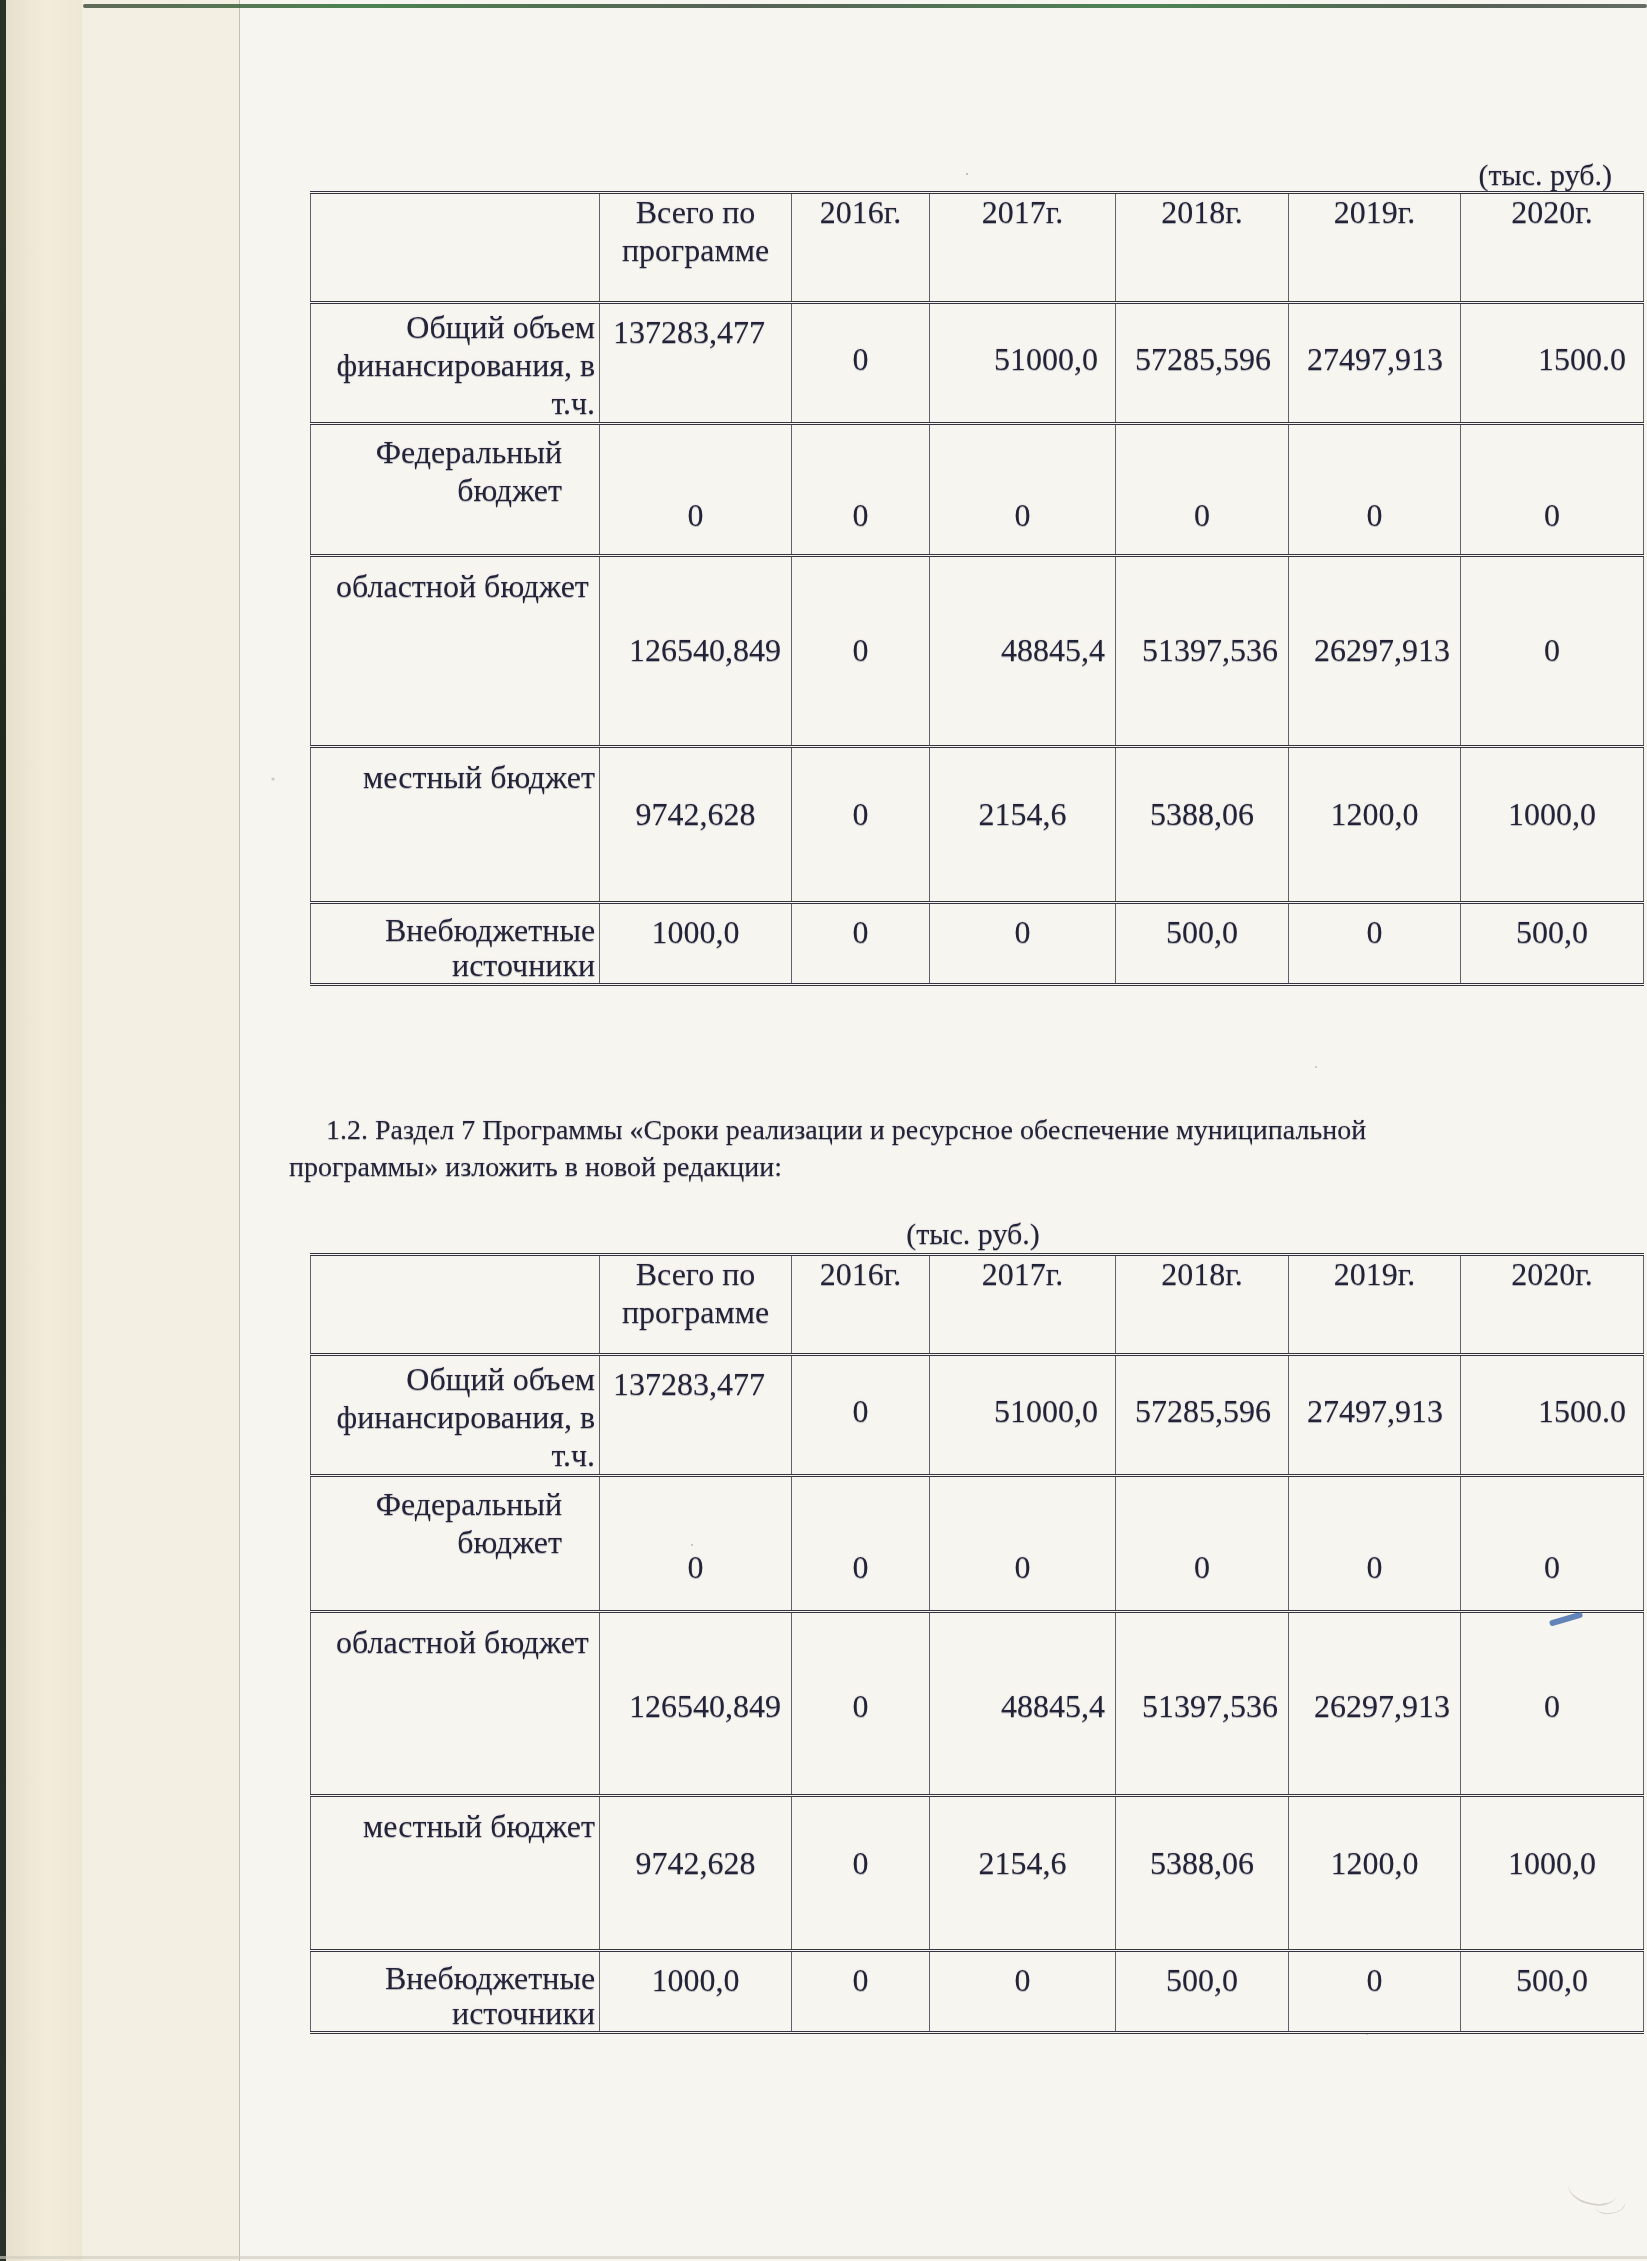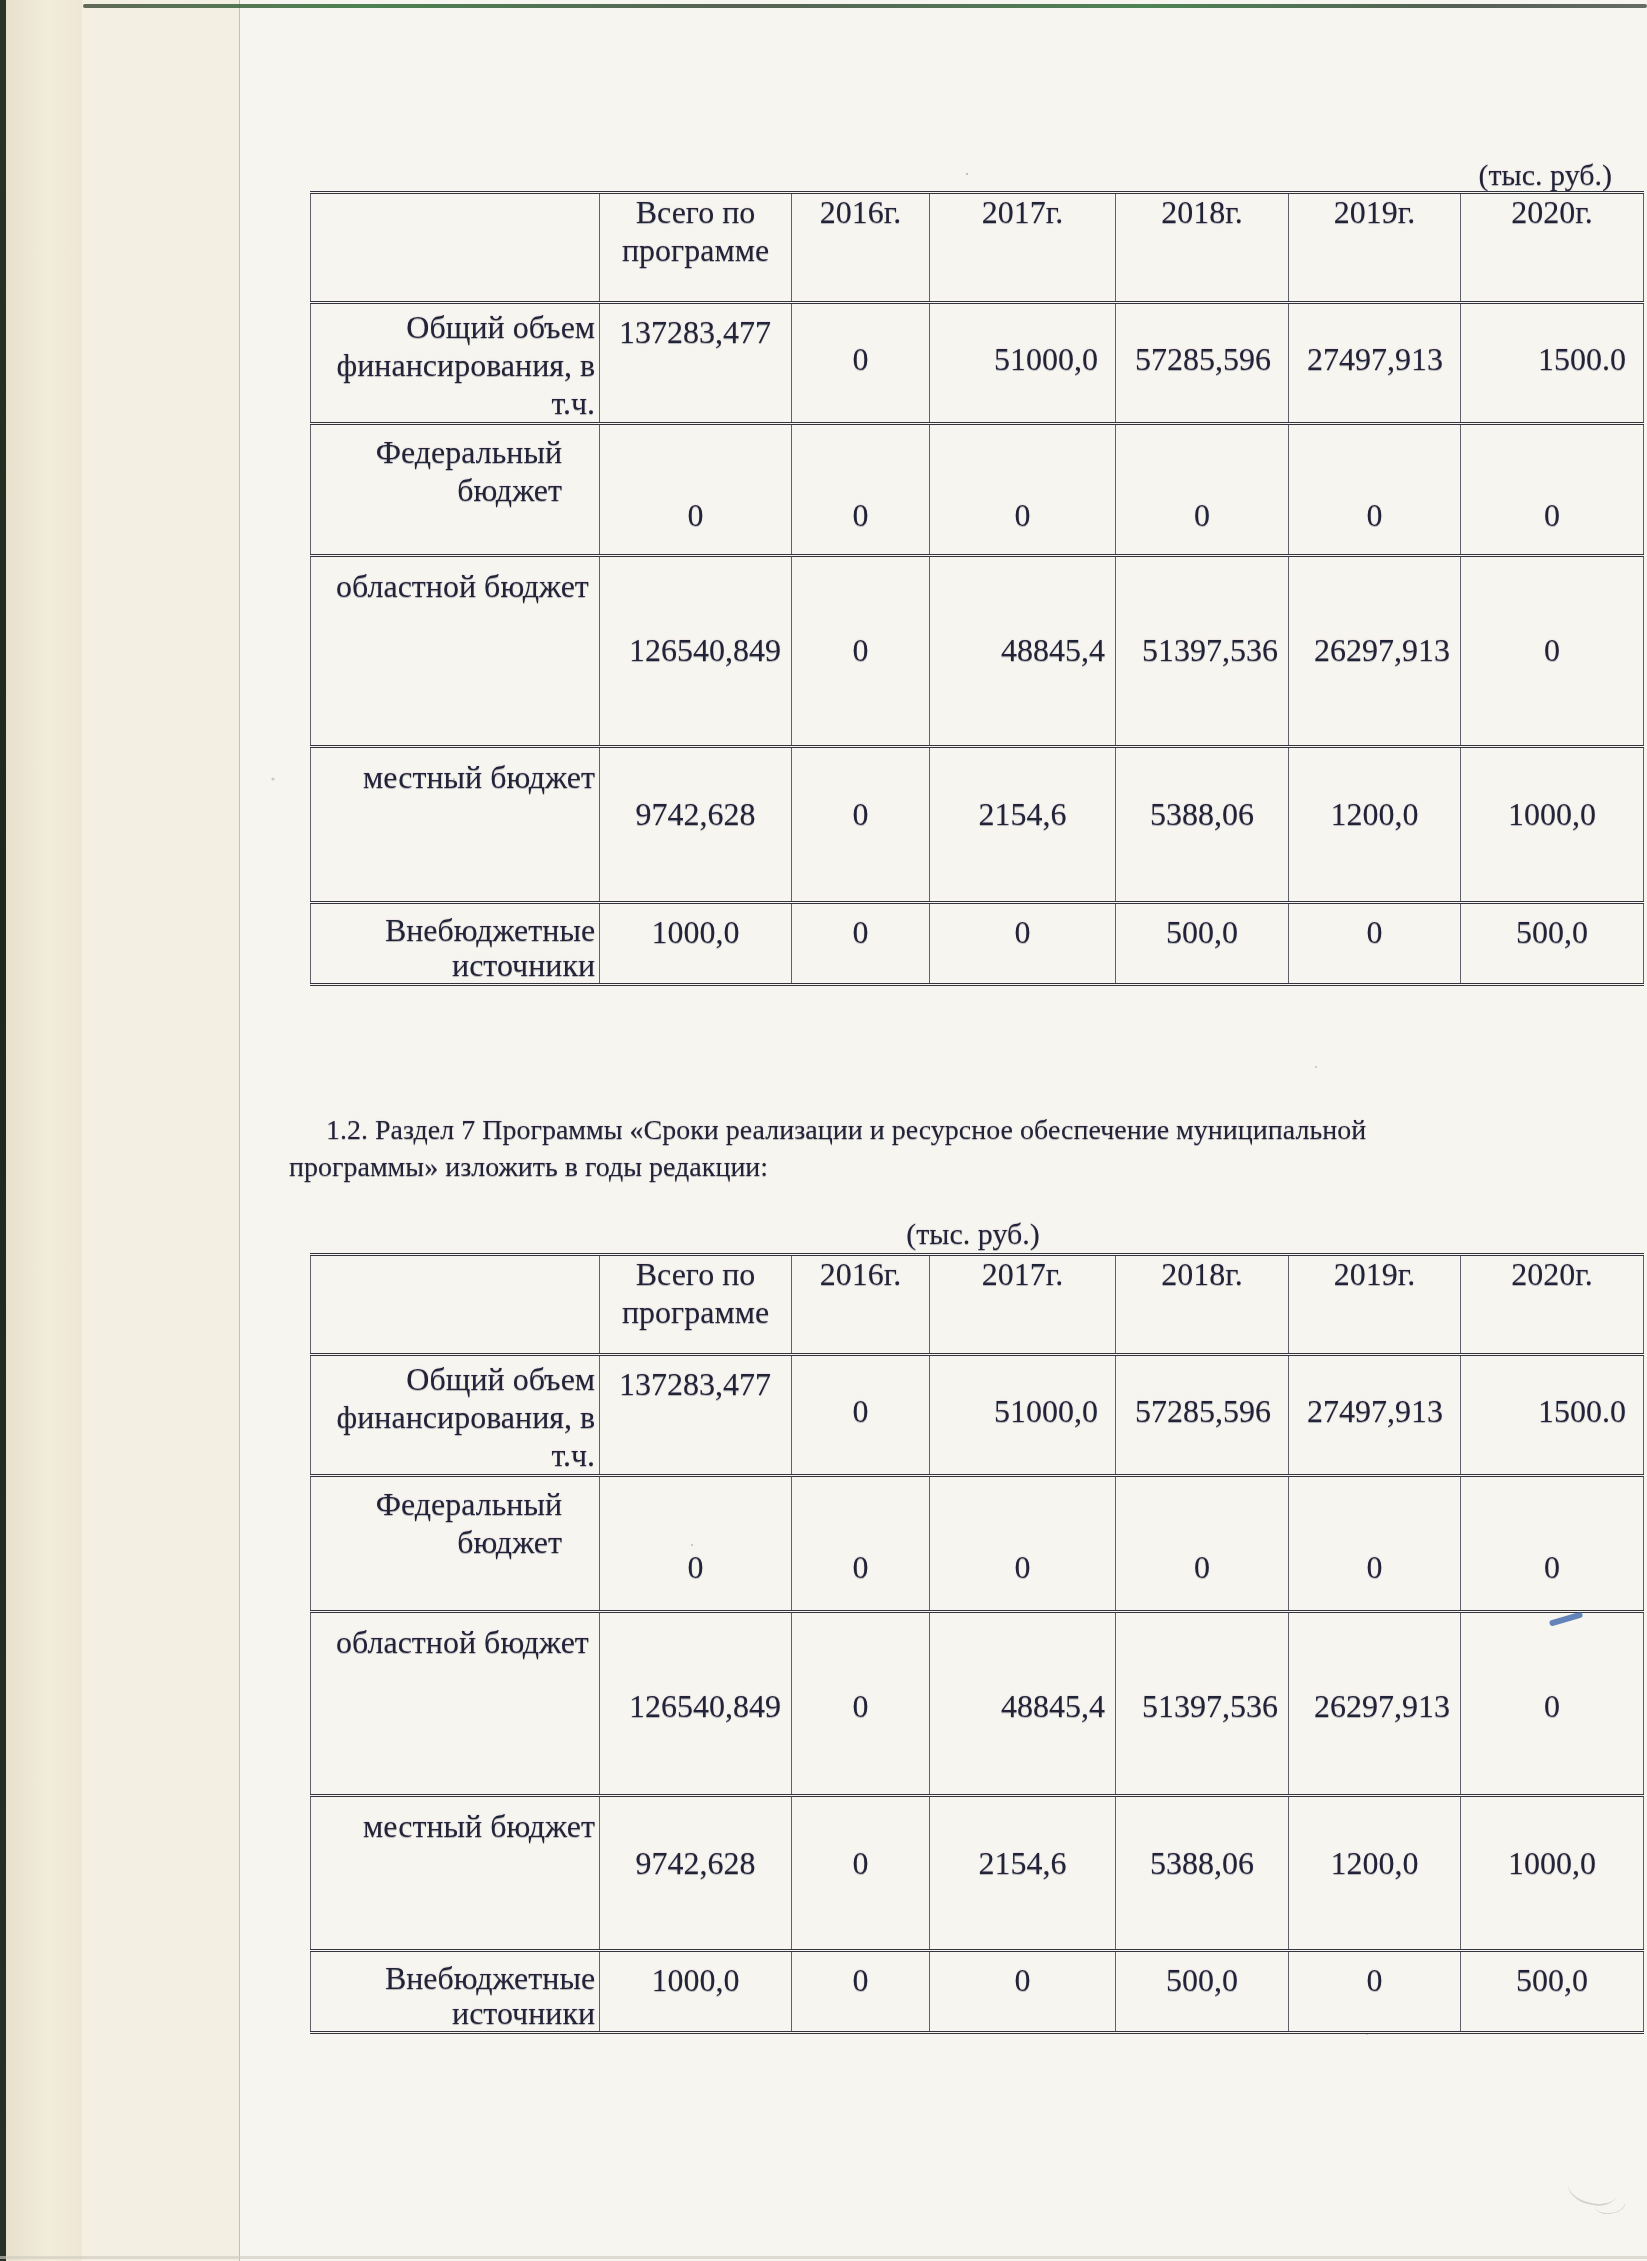--- a/index.html
+++ b/index.html
@@ -65,21 +65,21 @@
   .t2 tr.r4{height:155px;} .t2 tr.r5{height:78px;}
   th.hcell{text-align:center;padding-top:13px;}
   td.lab{text-align:right;padding-top:7.8px;}
   tr.r1 td.lab{padding-top:5.2px;}
   tr.r2 td.lab{padding-top:9px;padding-left:37px;padding-right:37px;}
   tr.r3 td.lab{text-align:left;padding-left:25px;padding-top:10.3px;}
   tr.r4 td.lab{text-align:left;padding-left:52px;padding-top:10.3px;}
   tr.r5 td.lab{padding-top:9px;line-height:1.08;}
   td.num{text-align:center;}
   tr.r1 td.num{padding-top:37px;}
-  tr.r1 td.num.c1{padding-top:10.3px;text-align:right;padding-right:20px;}
+  tr.r1 td.num.c1{padding-top:10.3px;text-align:right;padding-right:26px;}
   tr.r1 td.num:not(.zero):not(.c1){text-align:right;padding-right:17px;}
   tr.r2 td.num{padding-top:72px;}
   tr.r3 td.num{padding-top:75px;}
   tr.r3 td.num:not(.zero){text-align:right;padding-right:10px;}
   tr.r4 td.num{padding-top:48px;}
   tr.r5 td.num{padding-top:10.3px;line-height:1.08;}
 </style>
 </head>
 <body>
 
@@ -157,21 +157,21 @@
         <td class="num zero">0</td>
         <td class="num">500,0</td>
         <td class="num zero">0</td>
         <td class="num">500,0</td>
       </tr>
     </tbody>
   </table>
 
 <div class="abs para ink">
   <div class="pline indent">1.2.  Раздел 7 Программы «Сроки реализации и ресурсное обеспечение муниципальной</div>
-  <div class="pline">программы» изложить в годы редакции:</div>
+  <div class="pline">программы» изложить в новой редакции:</div>
 </div>
 
 <div class="abs units-mid ink">(тыс. руб.)</div>
 
 <table class="fin t2 ink">
     <colgroup>
       <col style="width: 289px;">
       <col style="width: 192px;">
       <col style="width: 138px;">
       <col style="width: 186px;">

